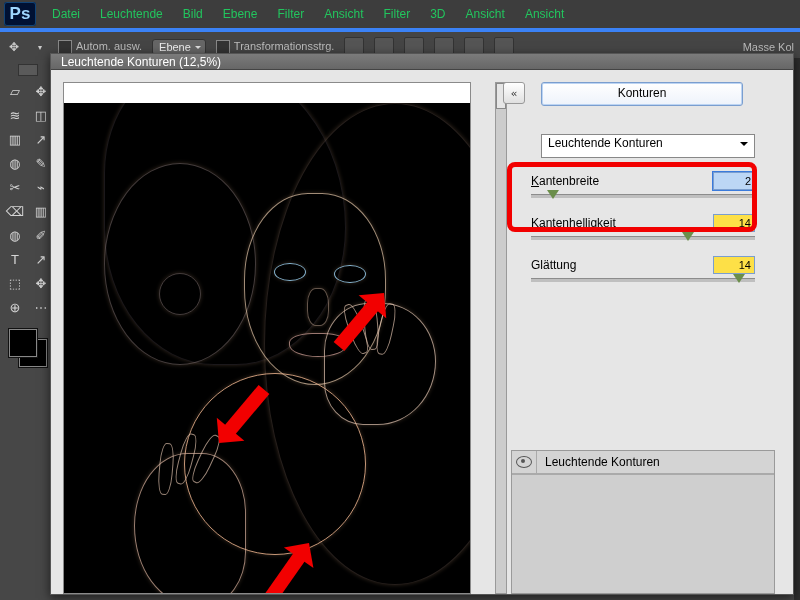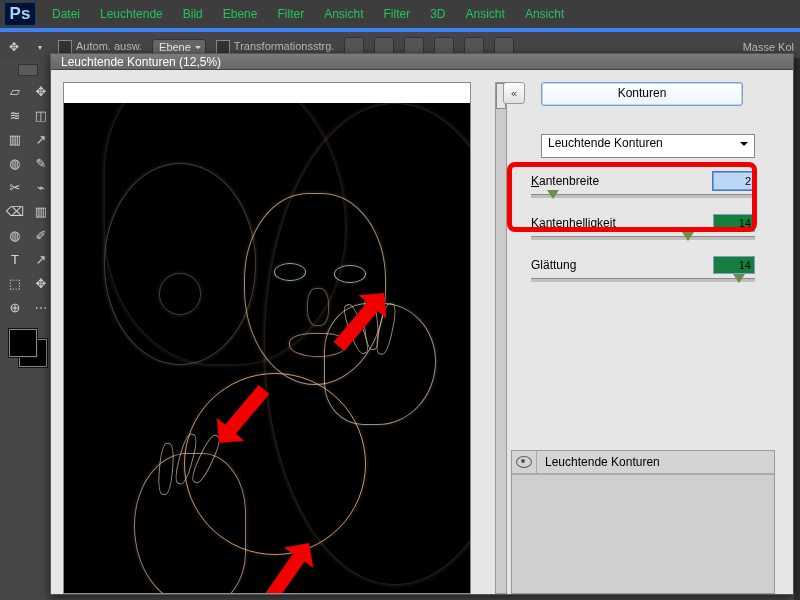--- a/index.html
+++ b/index.html
@@ -335,21 +335,21 @@
   }
   .param-label {
     color: #000;
     font-size: 12px;
   }
   .param-label u{text-decoration:underline;}
   .param-value {
     width: 34px;
     height: 16px;
     border: 1px solid #7a9ecf;
-    background: #15803d;
+    background: #fde047;
     color: #000;
     font-size: 11px;
     text-align: right;
     padding: 0 3px;
   }
   .param-value.hl { background: #bcd7f5; box-shadow:0 0 0 1px #3a7bdc;}
   .slider-track {
     height: 3px;
     background: #bfbfbf;
     border-top: 1px solid #8c8c8c;

